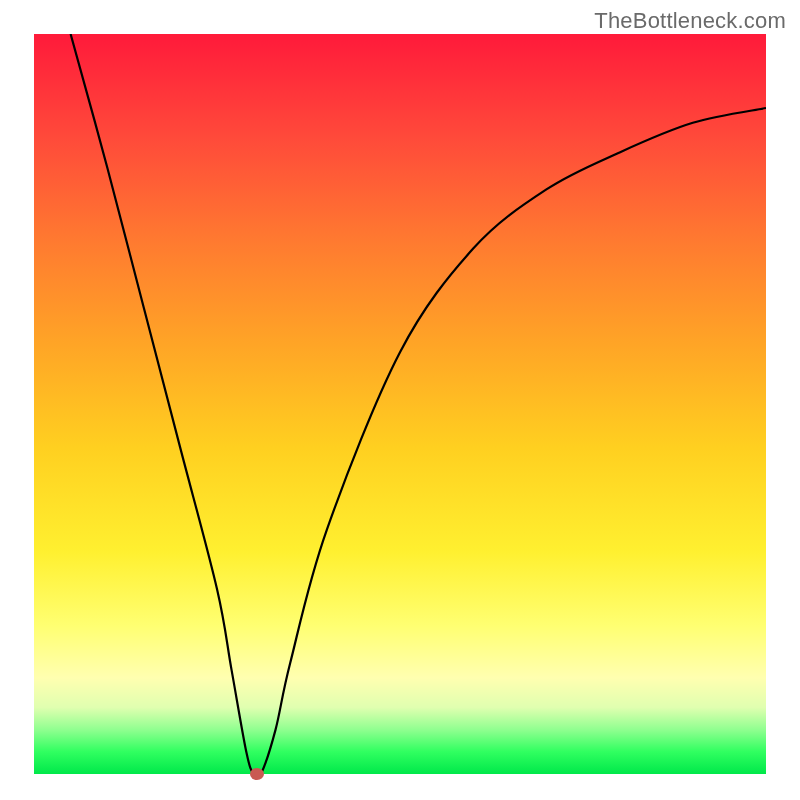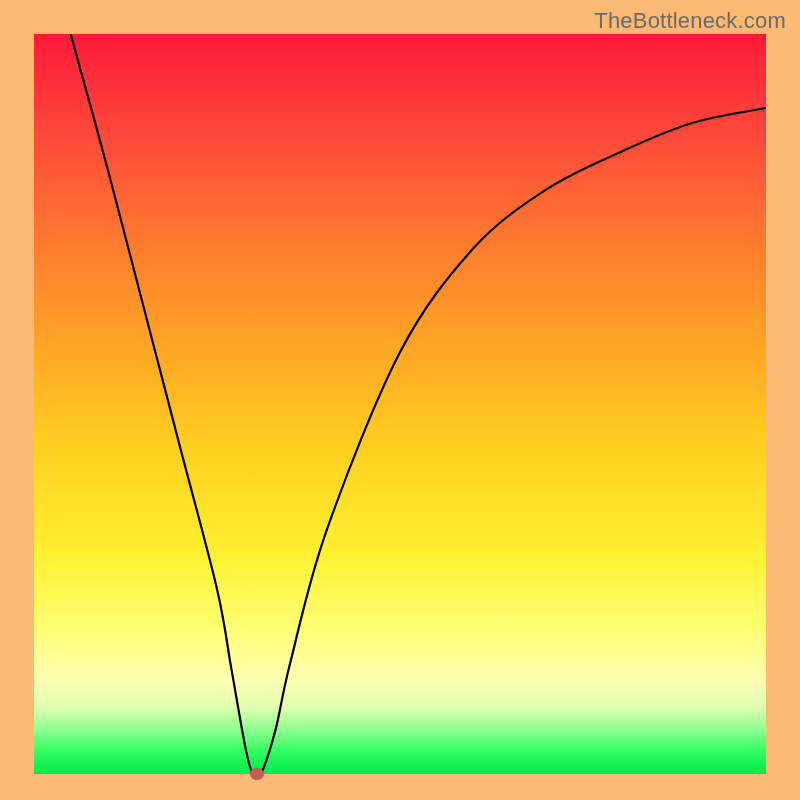--- a/index.html
+++ b/index.html
@@ -10,21 +10,21 @@
     position: relative;
     font-family: Arial, sans-serif;
     overflow: hidden;
   }
   .outer {
     position: absolute;
     top: 0;
     left: 0;
     width: 800px;
     height: 800px;
-    background: #fdba74;
+    background: #ffffff;
   }
   .plot-area {
     position: absolute;
     top: 34px;
     left: 34px;
     width: 732px;
     height: 740px;
     
     background: linear-gradient(to bottom,
       #ff1a3a 0%,

